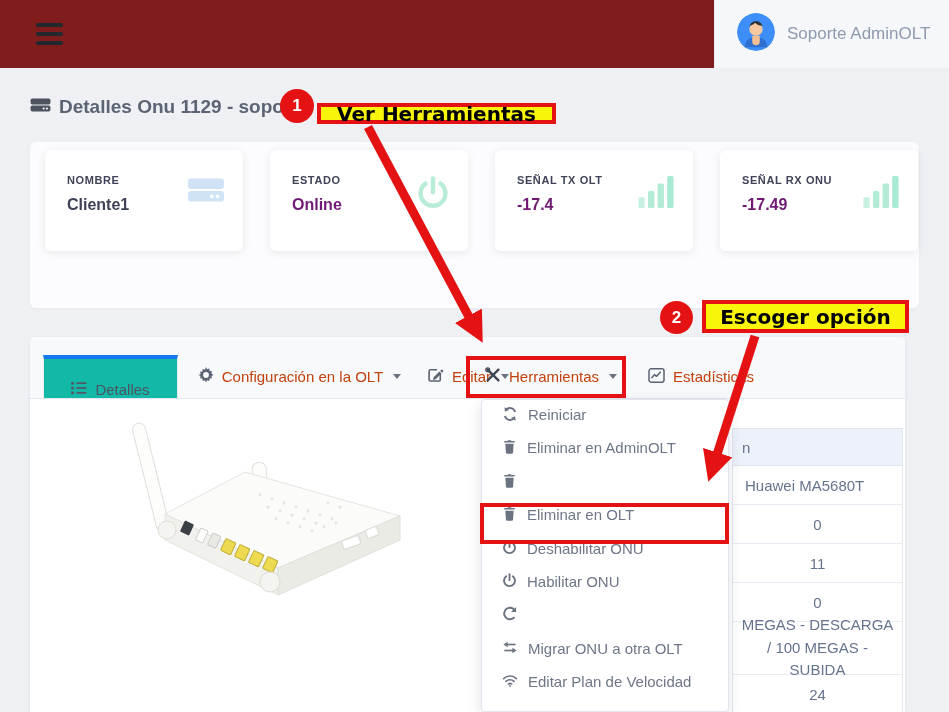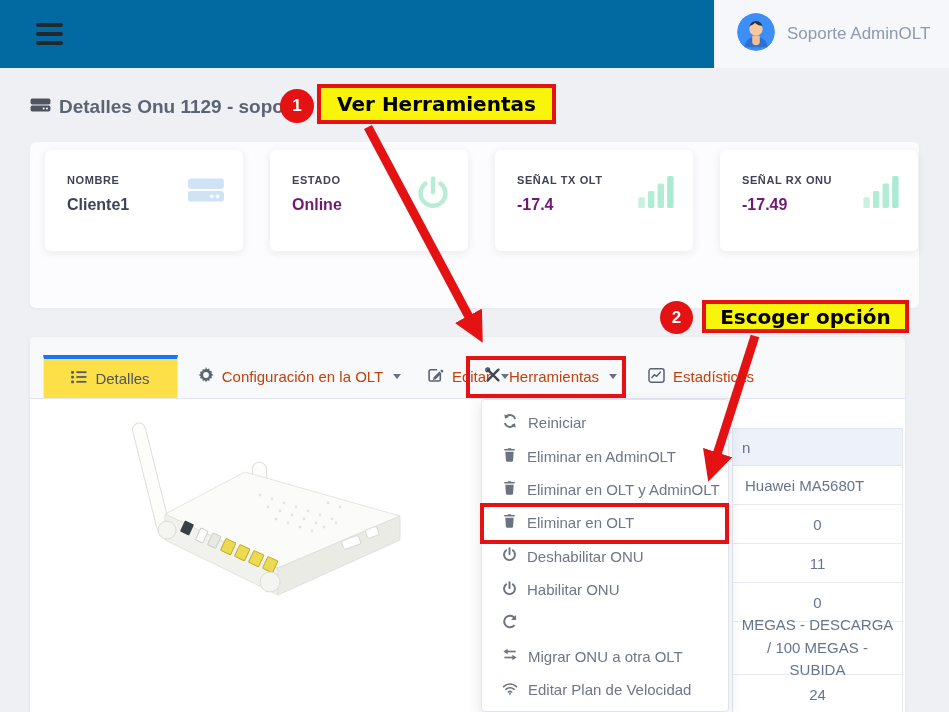--- a/index.html
+++ b/index.html
@@ -1,21 +1,21 @@
 <!DOCTYPE html>
 <html><head>
 <meta charset="utf-8">
 <style>
   html,body{margin:0;padding:0;background:#eef0f4;}
   *{box-sizing:border-box;}
   #app{position:relative;width:949px;height:712px;background:#eef0f4;overflow:hidden;
        font-family:"Liberation Sans",sans-serif;color:#5c6474;}
 
   
-  .topbar{position:absolute;left:0;top:0;width:949px;height:68px;background:#0369a1;}
+  .topbar{position:absolute;left:0;top:0;width:949px;height:68px;background:#7f1d1d;}
   .hamburger{position:absolute;left:36px;top:23px;width:27px;height:22px;cursor:pointer;}
   .hamburger span{display:block;width:27px;height:4px;border-radius:2px;background:#23272e;margin-bottom:5px;}
   .userbox{position:absolute;left:714px;top:0;width:235px;height:68px;background:#f5f7fa;
            border-left:1px solid #e9ebf1;display:flex;align-items:center;gap:12px;padding-left:22px;cursor:pointer;}
   .username{font-size:17px;color:#8e9aae;}
 
   
   .page-title{position:absolute;left:30px;top:96px;display:flex;align-items:center;gap:8px;
               font-size:19px;font-weight:bold;color:#5c6474;}
 
@@ -29,29 +29,29 @@
   .stat-card .value.teal{color:#701a75;}
   .stat-icon{position:absolute;right:18px;top:26px;}
 
   
   .main-card{position:absolute;left:30px;top:337px;width:875px;height:375px;background:#fff;
              border-radius:5px 5px 0 0;box-shadow:0 1px 4px rgba(30,40,60,.06);}
   .tab-bar{position:absolute;left:0;top:0;width:875px;height:62px;background:#f8f9fb;
            border-bottom:1px solid #e3e6f0;border-radius:5px 5px 0 0;}
   .tab{position:absolute;bottom:0;height:43px;display:flex;align-items:center;justify-content:center;gap:8px;
        font-size:15px;color:#c2410c;cursor:pointer;white-space:nowrap;}
-  .tab.active{background:#fde047;border-top:4px solid #1677f2;border-left:1px solid #e8eaf0;border-right:1px solid #e8eaf0;color:#4d5463;}
+  .tab.active{background:#14b8a6;border-top:4px solid #1677f2;border-left:1px solid #e8eaf0;border-right:1px solid #e8eaf0;color:#4d5463;align-items:flex-end;}
   .caret{width:0;height:0;border-left:4.5px solid transparent;border-right:4.5px solid transparent;
          border-top:5px solid #6a7280;margin-left:2px;}
 
   
   .dropdown{position:absolute;left:481px;top:399px;width:248px;height:313px;background:#fff;
             border:1px solid #e2e5ee;border-radius:4px;box-shadow:0 4px 14px rgba(30,40,60,.13);
             padding-top:6px;z-index:20;}
-  .menu-item{height:33.4px;display:flex;align-items:center;gap:10px;padding-left:20px;
+  .menu-item{height:33.4px;display:flex;align-items:flex-start;gap:10px;padding-left:20px;
              font-size:15px;color:#6e7687;cursor:pointer;}
   .menu-item svg{flex:0 0 auto;}
 
   
   .info-table{position:absolute;left:732px;top:428px;width:171px;border-left:1px solid #e4e8f1;
               border-right:1px solid #e4e8f1;font-size:15px;color:#67748e;background:#fff;}
   .info-table .th{height:38px;background:#edf1f9;border-top:1px solid #e0e4ef;border-bottom:1px solid #e0e4ef;
                   display:flex;align-items:center;padding-left:9px;}
   .info-table .td{height:39px;display:flex;align-items:center;justify-content:center;
                   border-bottom:1px solid #e8ebf3;text-align:center;}
@@ -309,21 +309,20 @@
       </span>
       <span>Eliminar en AdminOLT</span>
     </div>
     <div class="menu-item">
       <span>
         <svg width="15" height="16" viewBox="0 0 18 18" fill="#6b7280">
           <path d="M6.6 1.8L7.3.8h3.4l.7 1h3.2a.9.9 0 0 1 0 1.8H3.4a.9.9 0 0 1 0-1.8z"></path>
           <path d="M4 5h10l-.7 10.5a1.7 1.7 0 0 1-1.7 1.6H6.4a1.7 1.7 0 0 1-1.7-1.6z"></path>
         </svg>
       </span>
-      <span>Eliminar en OLT y AdminOLT</span>
     </div>
     <div class="menu-item">
       <span>
         <svg width="15" height="16" viewBox="0 0 18 18" fill="#6b7280">
           <path d="M6.6 1.8L7.3.8h3.4l.7 1h3.2a.9.9 0 0 1 0 1.8H3.4a.9.9 0 0 1 0-1.8z"></path>
           <path d="M4 5h10l-.7 10.5a1.7 1.7 0 0 1-1.7 1.6H6.4a1.7 1.7 0 0 1-1.7-1.6z"></path>
         </svg>
       </span>
       <span>Eliminar en OLT</span>
     </div>
@@ -385,21 +384,21 @@
         <path d="M0 0L10 5L0 10z" fill="#e41212"></path>
       </marker>
     </defs>
     <line x1="368" y1="127" x2="477" y2="332" stroke="#e41212" stroke-width="9" marker-end="url(#ah)"></line>
     <line x1="755" y1="336" x2="712" y2="470" stroke="#e41212" stroke-width="9" marker-end="url(#ah)"></line>
   </svg>
 
   <div class="step-circle" style="left:280px;top:89px">
     <span>1</span>
   </div>
-  <div class="step-label" style="left:317px;top:84px;width:239px;height:40px">
+  <div class="step-label" style="left:317px;top:103px;width:239px;height:21px">
     <span>Ver Herramientas</span>
   </div>
 
   <div class="step-circle" style="left:660px;top:301px;width:33px;height:33px">
     <span>2</span>
   </div>
   <div class="step-label" style="left:702px;top:300px;width:207px;height:33px">
     <span>Escoger opción</span>
   </div>
 

